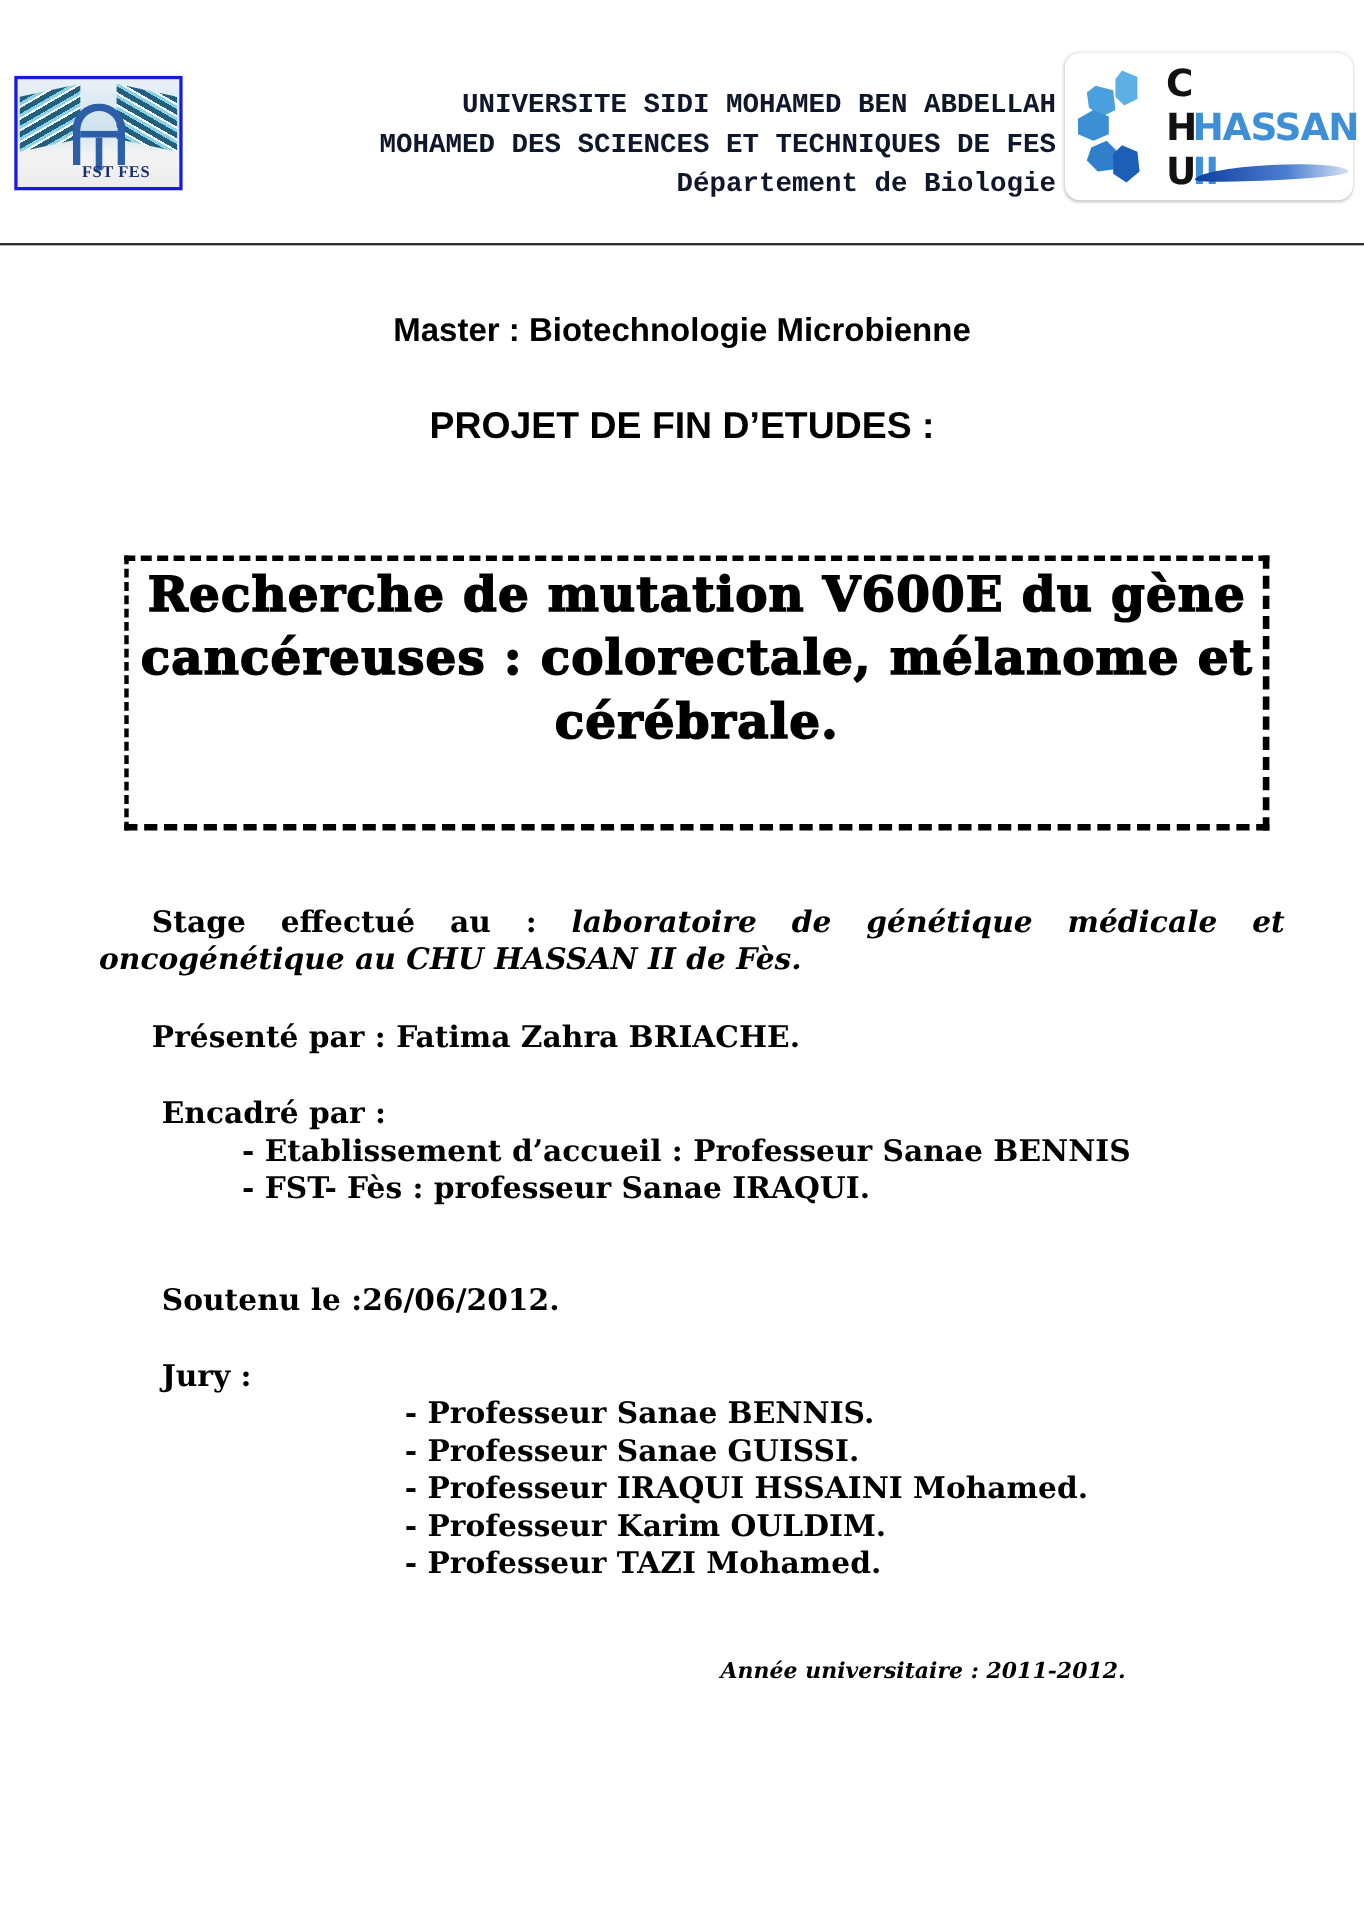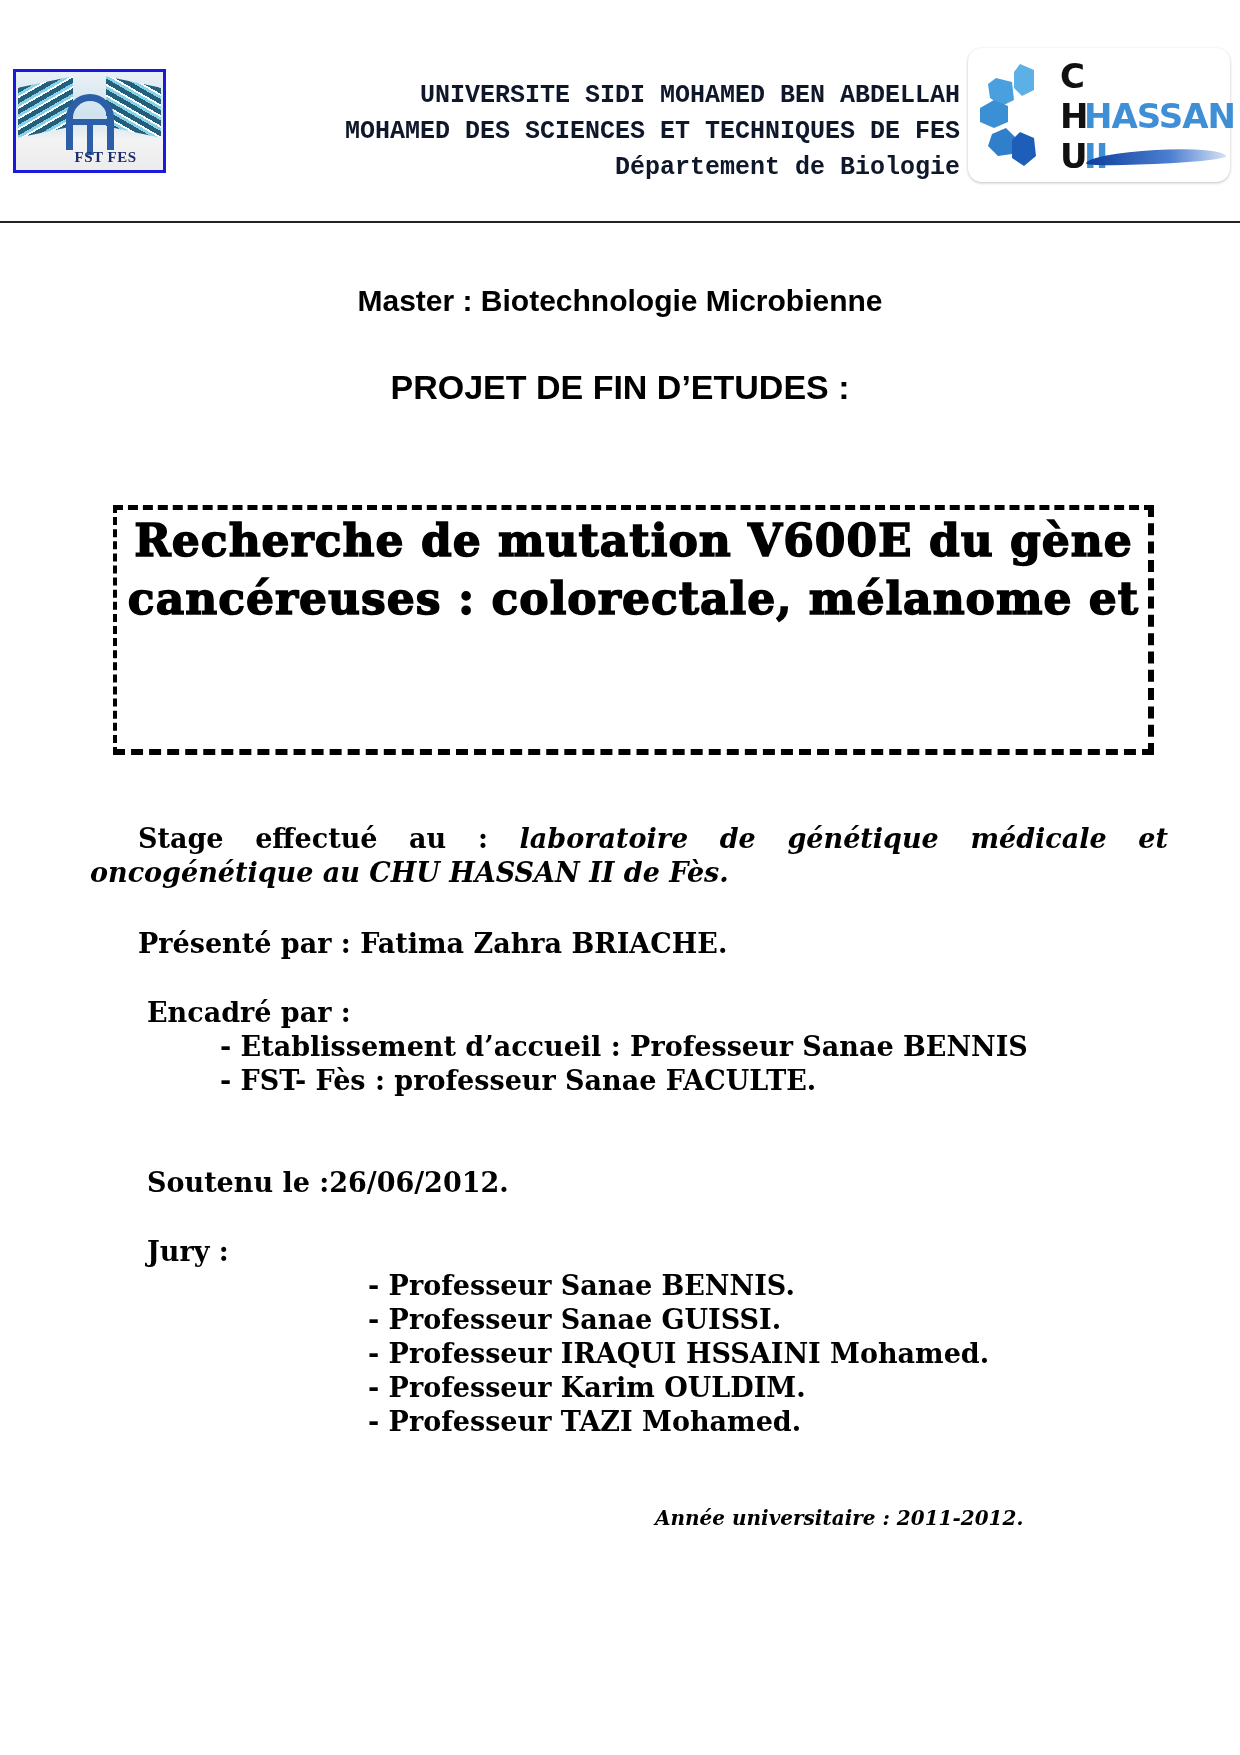--- a/index.html
+++ b/index.html
@@ -131,32 +131,33 @@
 
 <div class="abs header-rule"></div>
 
 <div class="abs master serif-bold">Master : Biotechnologie Microbienne</div>
 <div class="abs pfe serif-bold">PROJET DE FIN D’ETUDES :</div>
 
 <div class="abs title-box"></div>
 <div class="abs title-text">
   <div>Recherche de mutation V600E du gène</div>
   <div>cancéreuses : colorectale, mélanome et</div>
+  <div>cérébrale.</div>
 </div>
 
 <div class="abs para stage">
   <span>Stage effectué au :</span>
   <i>laboratoire de génétique médicale et oncogénétique au CHU HASSAN II de Fès.</i>
 </div>
 
 <div class="abs para present">Présenté par : Fatima Zahra BRIACHE.</div>
 
 <div class="abs para encadre">Encadré par :</div>
 <div class="abs para encadre-item" style="top:1030px;">- Etablissement d’accueil : Professeur Sanae BENNIS</div>
-<div class="abs para encadre-item" style="top:1064px;">- FST- Fès : professeur Sanae FACULTE.</div>
+<div class="abs para encadre-item" style="top:1064px;">- FST- Fès : professeur Sanae IRAQUI.</div>
 
 <div class="abs para soutenu">Soutenu le :26/06/2012.</div>
 
 <div class="abs para jury">Jury :</div>
 <div class="abs para jury-item" style="top:1269px;">- Professeur Sanae BENNIS.</div>
 <div class="abs para jury-item" style="top:1303px;">- Professeur Sanae GUISSI.</div>
 <div class="abs para jury-item" style="top:1337px;">- Professeur IRAQUI HSSAINI Mohamed.</div>
 <div class="abs para jury-item" style="top:1371px;">- Professeur Karim OULDIM.</div>
 <div class="abs para jury-item" style="top:1405px;">- Professeur TAZI Mohamed.</div>
 

